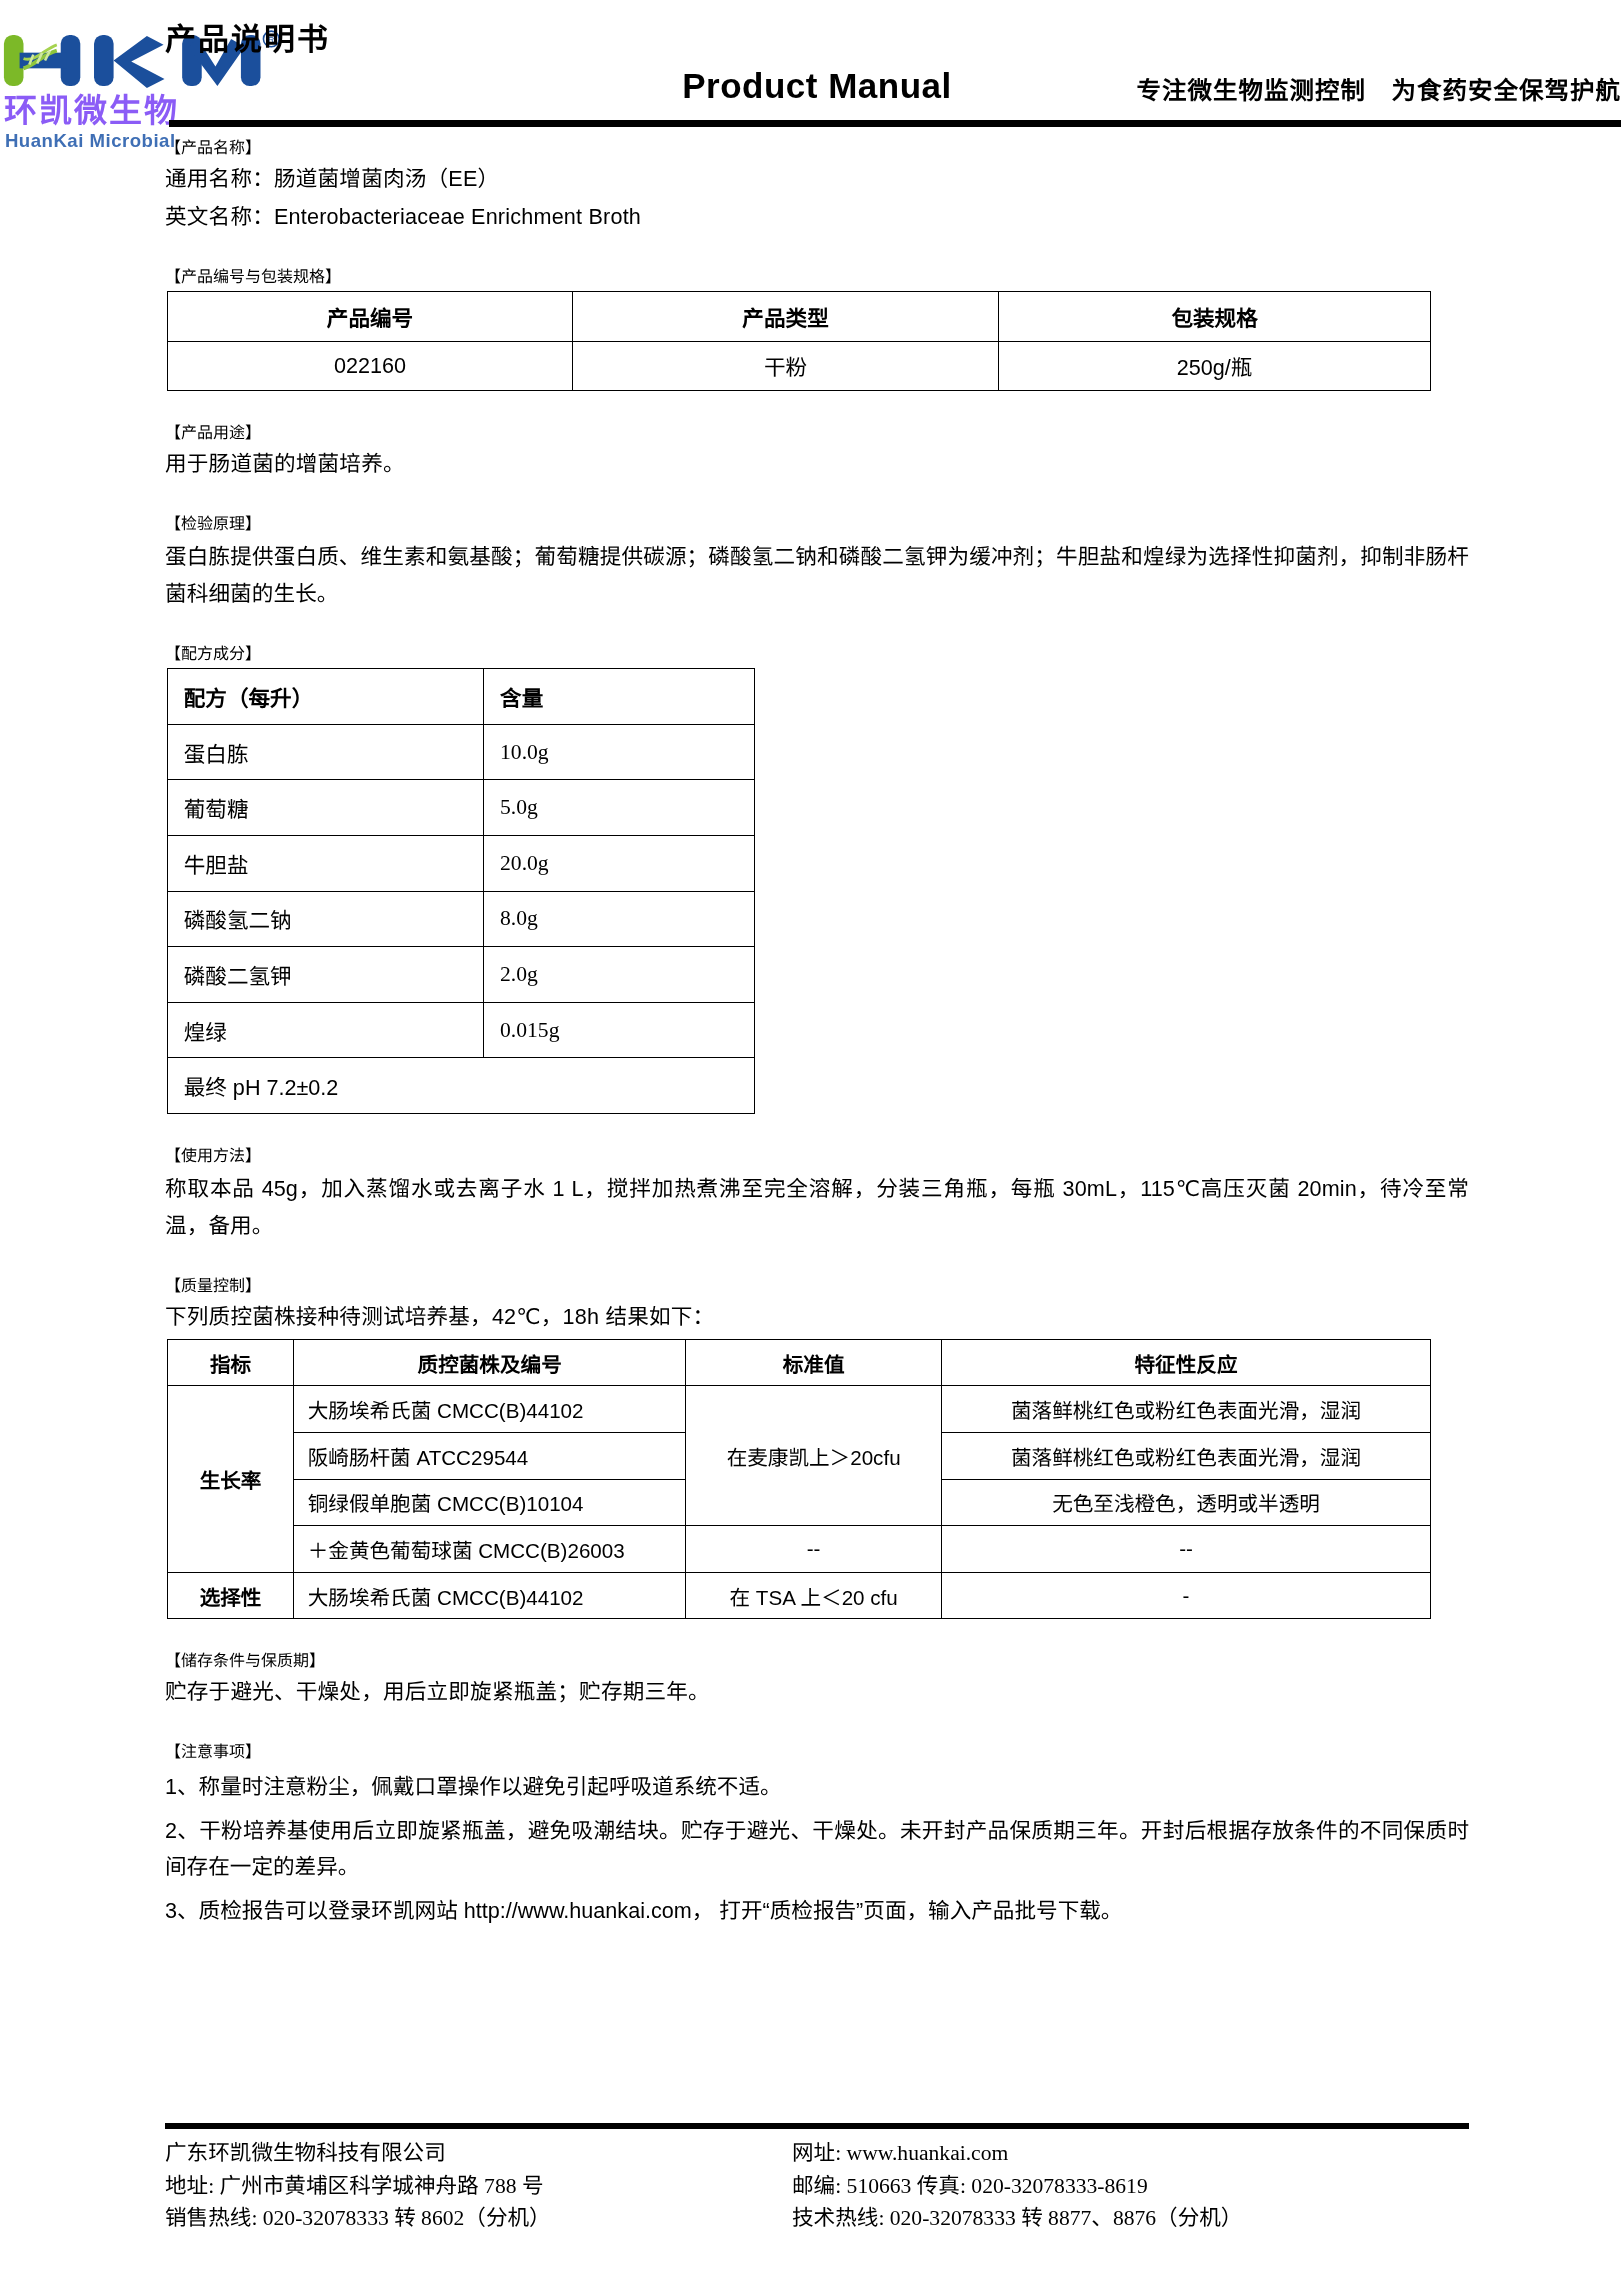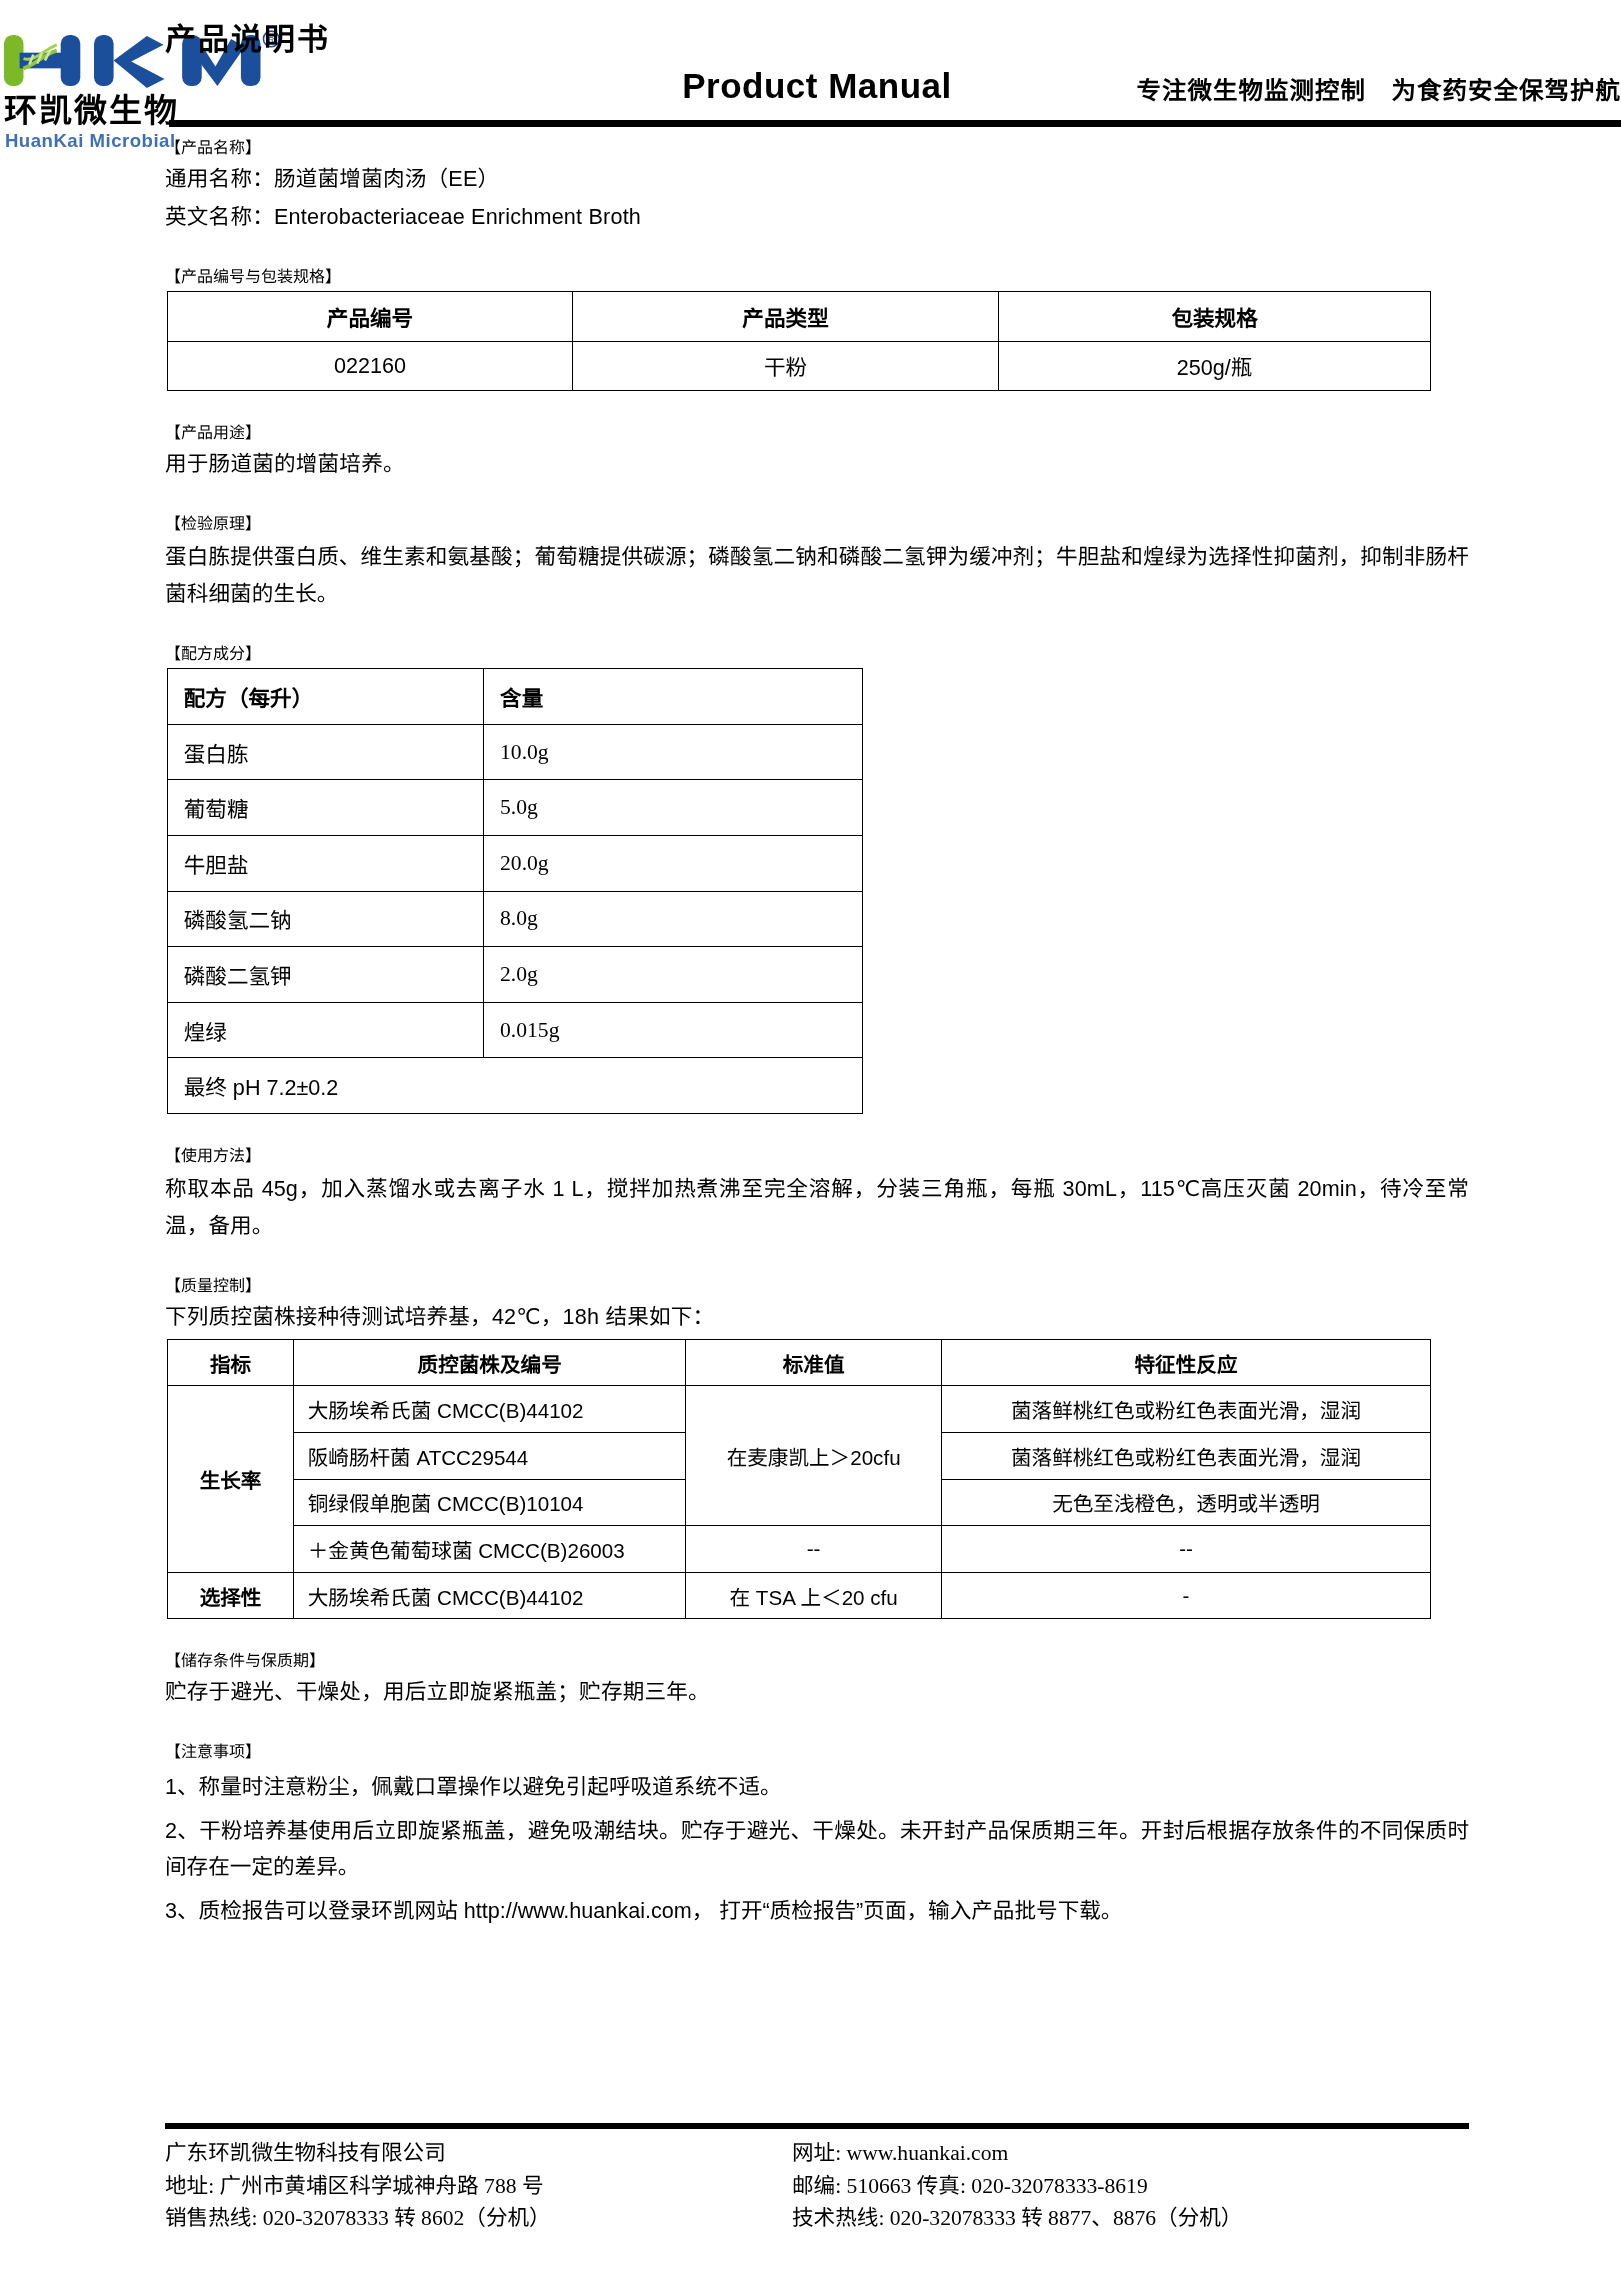--- a/index.html
+++ b/index.html
@@ -42,21 +42,21 @@
   }
   .logo-mark {
     position: relative;
     height: 63px;
     width: 284px;
   }
   .logo-cn {
     font-family: "DejaVu Sans", sans-serif;
     font-size: 33px;
     font-weight: bold;
-    color: #000000;
+    color: #8b5cf6;
     letter-spacing: 2px;
     line-height: 1;
     margin-top: 2px;
     margin-left: 3.9px;
   }
   .logo-en {
     font-family: "Liberation Sans", sans-serif;
     font-size: 18.6px;
     font-weight: bold;
     color: #3f6fb5;
@@ -138,21 +138,21 @@
     text-align: center;
     padding: 8.8px 3.9px;
   }
   .t-spec th { font-weight: bold; font-size: 21.6px; }
   .t-spec td { font-weight: normal; }
   .t-spec .c1 { width: 353px; }
   .t-spec .c2 { width: 372px; }
   .t-spec .c3 { width: 377px; }
 
   .t-formula {
-    width: 696px;
+    width: 588px;
     margin-top: 3.9px;
     margin-left: 2px;
   }
   .t-formula th, .t-formula td {
     border: 1.5px solid #000;
     text-align: left;
     padding: 11.8px 15.7px;
   }
   .t-formula th { font-weight: bold; }
   .t-formula .fc1 { width: 284px; }

